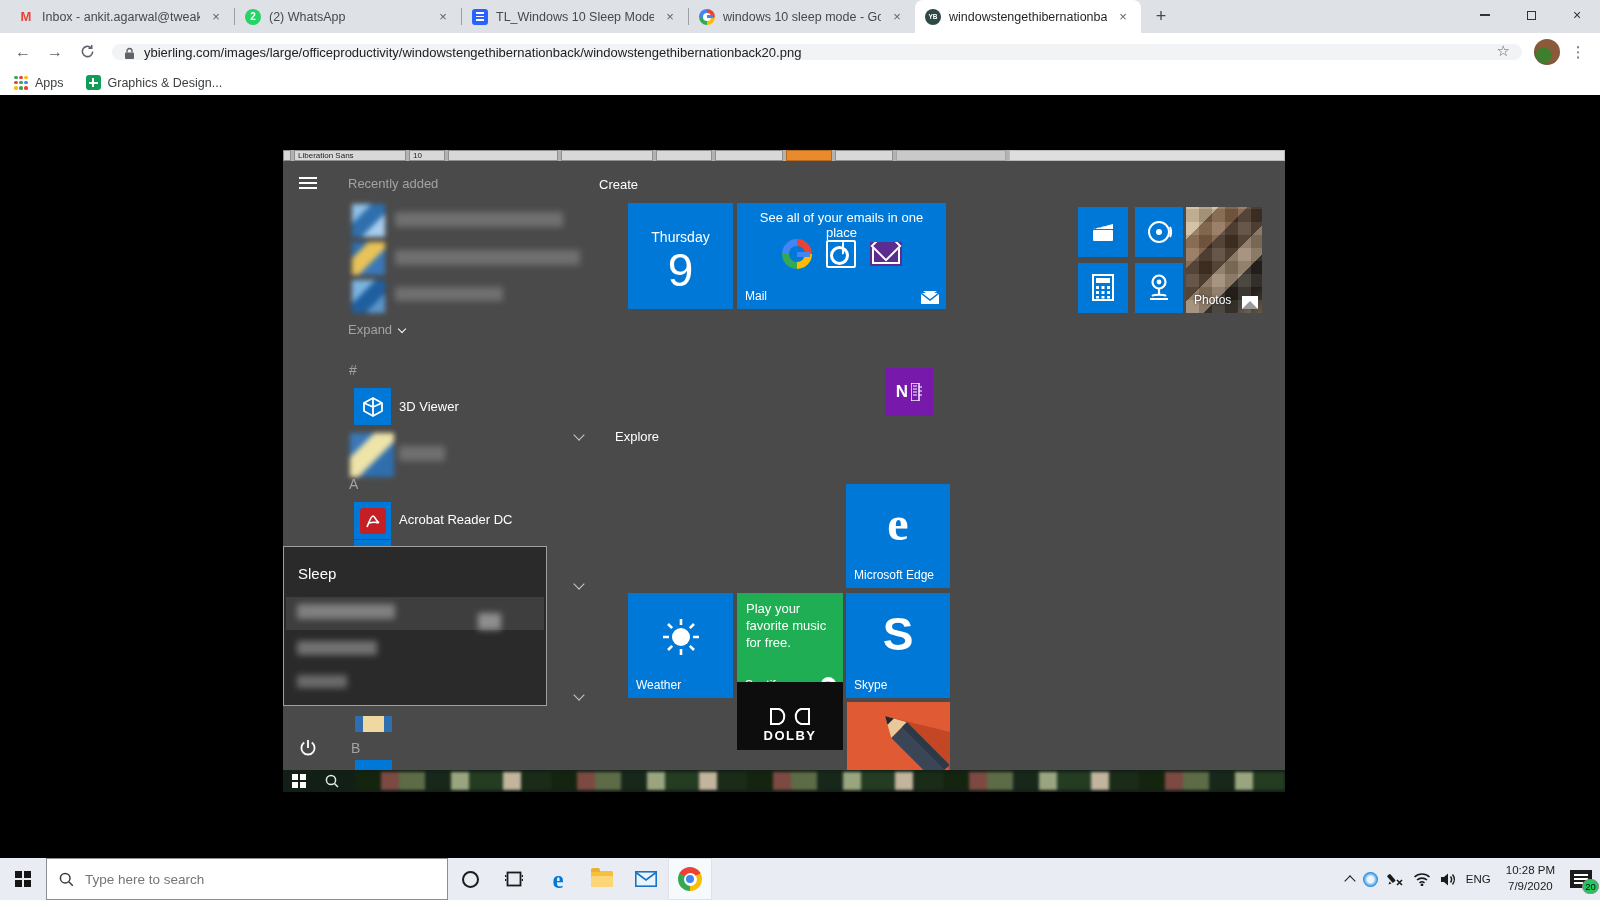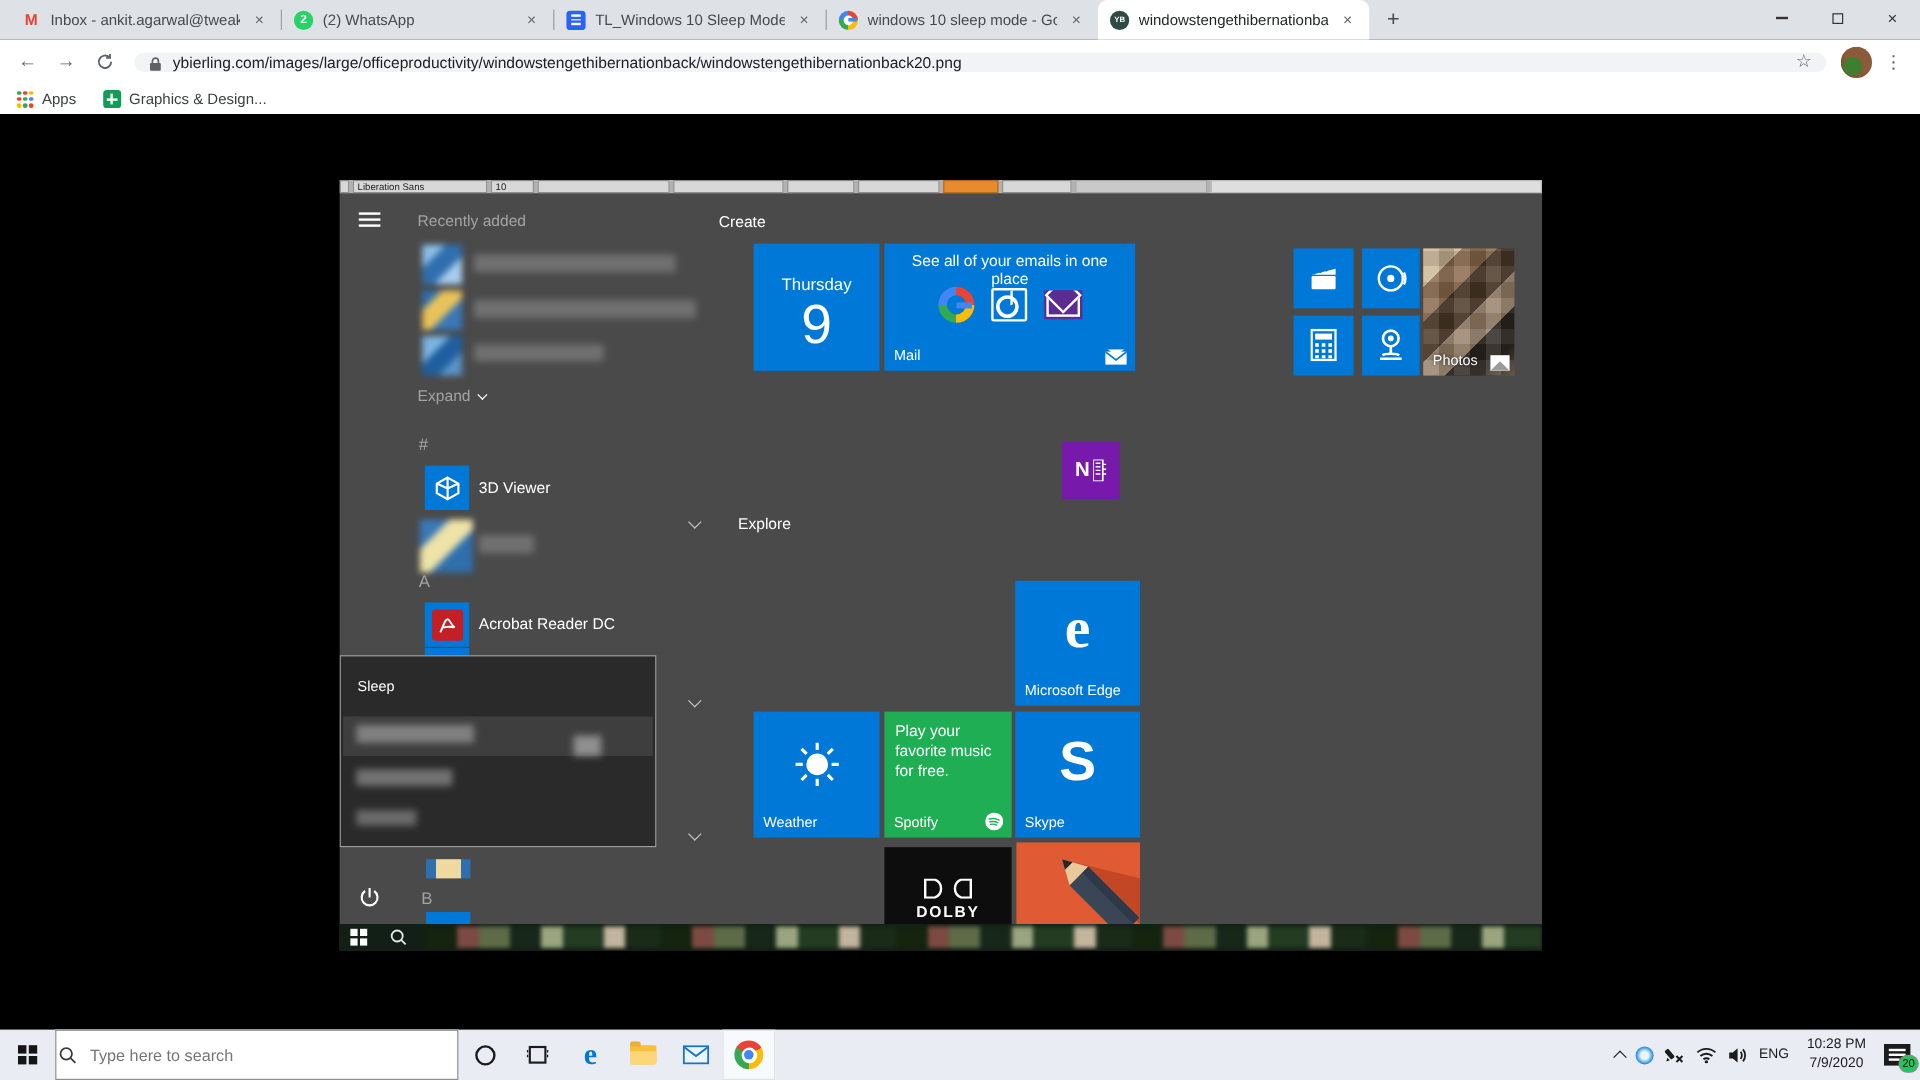--- a/index.html
+++ b/index.html
@@ -63,21 +63,21 @@
 .hamburger i{height:2px;background:#fff}
 .blur-bar{position:absolute;background:#7d7d7d;filter:blur(3px);opacity:.75}
 .ra-icon{position:absolute;left:69px;width:33px;height:33px;filter:blur(2.5px)}
 .chev{position:absolute;width:8px;height:8px;border-right:1.6px solid #c9c9c9;border-bottom:1.6px solid #c9c9c9;transform:rotate(45deg)}
 .expand-chev{display:inline-block;width:6px;height:6px;border-right:1.4px solid #fff;border-bottom:1.4px solid #fff;transform:rotate(45deg);margin-left:7px;margin-bottom:2px}
 .appicon{position:absolute;width:37px;height:37px;background:#0078d7;display:flex;align-items:center;justify-content:center}
 .power{position:absolute;left:15px;top:588px;width:20px;height:20px}
 
 
 .sleepmenu{position:absolute;left:0;top:396px;width:264px;height:160px;background:#2a2a2a;border:1px solid #9f9f9f}
-.sleep-title{position:absolute;left:14px;top:18px;color:#fff;font-size:12px}
+.sleep-title{position:absolute;left:14px;top:18px;color:#fff;font-size:15px}
 .sleep-row1{position:absolute;left:2px;right:2px;top:50px;height:33px;background:#3e3e3e}
 
 
 .tile{position:absolute;background:#0078d7;color:#fff;overflow:hidden}
 .tile-label{position:absolute;left:8px;bottom:6px;font-size:12px;white-space:nowrap}
 .group-label{position:absolute;color:#fff;font-size:13px}
 .cal-day{margin-top:26px;text-align:center;font-size:14px}
 .cal-num{text-align:center;font-size:46px;font-weight:300;line-height:1.1}
 .mail-head{padding:7px 6px 0;text-align:center;font-size:13px}
 .mail-icons{position:absolute;left:0;right:0;top:36px;display:flex;justify-content:center;gap:14px;align-items:center}
@@ -106,21 +106,21 @@
 .itb-blur{position:absolute;left:72px;top:2px;right:0;bottom:2px;filter:blur(1.6px);background:repeating-linear-gradient(90deg,#14240f 0 26px,#7c4a42 26px 44px,#5d6b47 44px 70px,#17281a 70px 96px,#9aa57f 96px 114px,#233c22 114px 148px,#c2b49d 148px 166px,#1a2b18 166px 196px)}
 .itb .winlogo-sm{position:absolute;left:9px;top:4px}
 .winlogo-sm{display:grid;width:14px;height:14px;grid-template-columns:1fr 1fr;grid-template-rows:1fr 1fr;gap:1.5px}
 .winlogo-sm i{background:#fff}
 
 
 .taskbar{position:absolute;left:0;top:858px;width:1600px;height:42px;background:#e9ecf2;display:flex;align-items:center}
 .tb-start{width:46px;height:42px;display:flex;align-items:center;justify-content:center}
 .winlogo-dk{display:grid;width:16px;height:16px;grid-template-columns:1fr 1fr;grid-template-rows:1fr 1fr;gap:1.5px}
 .winlogo-dk i{background:#151515}
-.tb-search{width:336px;height:42px;background:#fff;border:1px solid #8a8d92;display:flex;align-items:center;gap:11px;padding:0 2px}
+.tb-search{width:402px;height:42px;background:#fff;border:1px solid #8a8d92;display:flex;align-items:center;gap:11px;padding:0 12px}
 .tb-search input{border:none;outline:none;font-size:13.5px;color:#444;width:250px;font-family:"Liberation Sans",sans-serif;background:transparent}
 .tb-ic{width:44px;height:42px;display:flex;align-items:center;justify-content:center}
 .cortana{width:17px;height:17px;border:2.4px solid #1b1b1b;border-radius:50%}
 .edge-e{font-size:25px;font-weight:bold;color:#0078d7;font-family:"Liberation Serif",serif;line-height:1}
 .folder{width:22px;height:16px;background:#f8bf3c;border-radius:1.5px;position:relative}
 .folder::before{content:"";position:absolute;left:0;top:-3px;width:9px;height:4px;background:#eab02f;border-radius:2px 2px 0 0}
 .folder::after{content:"";position:absolute;left:0;bottom:0;width:22px;height:11px;background:#fdd67a;border-radius:1.5px}
 .chrome-ic{width:24px;height:24px;border-radius:50%;position:relative;background:conic-gradient(from -60deg,#ea4335 0 120deg,#fbbc05 120deg 240deg,#34a853 240deg 360deg)}
 .chrome-ic::before{content:"";position:absolute;inset:5.5px;background:#fff;border-radius:50%}
 .chrome-ic::after{content:"";position:absolute;inset:8px;background:#4285f4;border-radius:50%}
@@ -368,21 +368,21 @@
             </g>
         </svg>
         <span class="tile-label">Weather</span>
       </div>
 
       <div class="tile" style="left:563px;top:443px;width:104px;height:105px">
         <span class="big-letter" style="font-size:46px;margin-top:14px">S</span>
         <span class="tile-label">Skype</span>
       </div>
 
-      <div class="tile" style="left:454px;top:556px;width:106px;height:68px;background:#0d0d0d">
+      <div class="tile" style="left:454px;top:532px;width:106px;height:68px;background:#0d0d0d">
         <div class="dolby-wrap">
           <svg width="40" height="17" viewBox="0 0 40 17">
             <path d="M1 1 h8 a8 8 0 0 1 0 15 h-8 z M39 1 h-8 a8 8 0 0 0 0 15 h8 z" fill="none" stroke="#fff" stroke-width="2"></path>
           </svg>
           <span class="dolby-label">DOLBY</span>
         </div>
       </div>
 
       <div class="tile" style="left:564px;top:552px;width:103px;height:68px;background:#e05a33">
         <svg width="103" height="68" viewBox="0 0 103 68">

